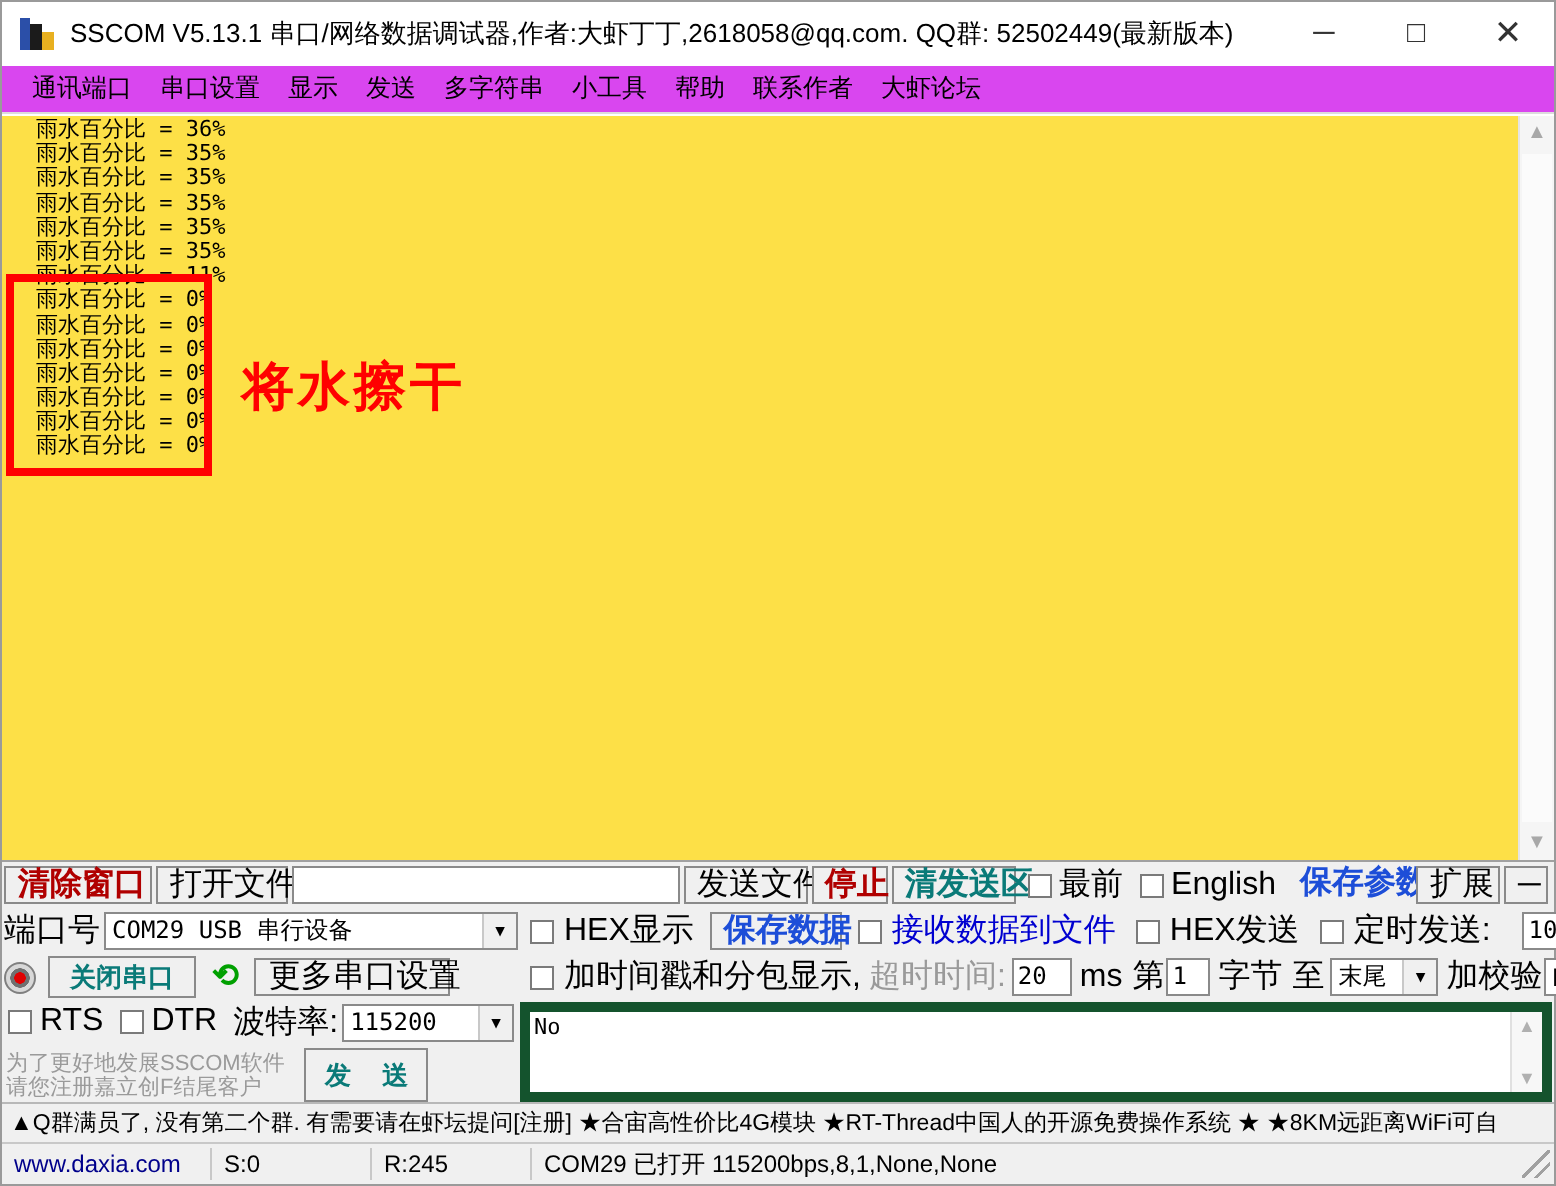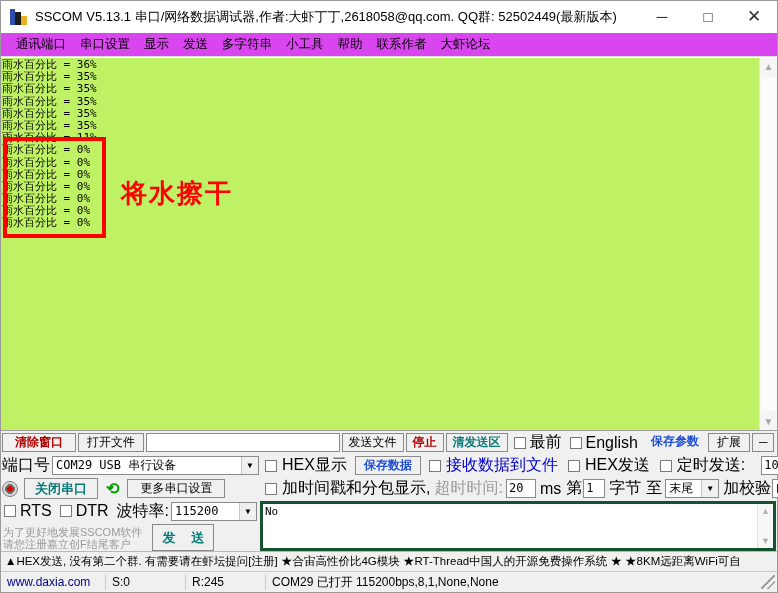--- a/index.html
+++ b/index.html
@@ -86,24 +86,25 @@
     color: #000;
     padding: 2px 7px;
     white-space: nowrap;
     font-family: "Liberation Sans", sans-serif;
   }
 
   
   .recv-wrap {
     position: relative;
     flex: 1 1 auto;
-    background: #bef264;
+    background: #fde047;
     border-top: 1px solid #ffffff;
     overflow: hidden;
     display: flex;
+    padding-left: 16px;
   }
   .recv-text {
     flex: 1 1 auto;
     padding: 1px 0 0 1px;
     font-family: "DejaVu Sans Mono", monospace;
     font-size: 11px;
     line-height: 12.2px;
     color: #000;
     white-space: pre;
     overflow: hidden;
@@ -169,21 +170,21 @@
     align-items: center;
     height: 23px;
     padding: 0 1px;
   }
   .btn {
     border: 1px solid #8a8a8a;
     background: #f0f0f0;
     height: 19px;
     line-height: 17px;
     padding: 0 6px;
-    font-size: 12px;
+    font-size: 16px;
     white-space: nowrap;
     box-sizing: border-box;
     font-family: "Liberation Sans", sans-serif;
     text-align: center;
   }
   .btn-red { color: #b00000; font-weight: bold; }
   .btn-green { color: #1d4ed8; font-weight: bold; }
   .btn-teal { color: #0a7a78; font-weight: bold; }
   .txtfield {
     border: 1px solid #8a8a8a;
@@ -291,21 +292,21 @@
   .grip {
     margin-left: auto;
     width: 14px; height: 14px;
     margin-right: 2px;
     background:
       linear-gradient(135deg, transparent 46%, #a0a0a0 46%, #a0a0a0 54%, transparent 54%),
       linear-gradient(135deg, transparent 70%, #a0a0a0 70%, #a0a0a0 78%, transparent 78%);
   }
 
   .sendarea {
-    border: 3px solid #14532d;
+    border: 5px solid #14532d;
     background: #ffffff;
     height: 50px;
     margin: 1px 1px 0 2px;
     display: flex;
     box-sizing: border-box;
   }
   .sendarea .sa-text {
     flex: 1 1 auto;
     font-family: "DejaVu Sans Mono", monospace;
     font-size: 11px;
@@ -505,21 +506,21 @@
           <div class="sa-text">No</div>
           <div class="sa-scroll">
             <span class="up">▲</span>
             <span class="dn">▼</span>
           </div>
         </div>
       </div>
     </div>
   </div>
 
-  <div class="adbar">▲HEX发送, 没有第二个群. 有需要请在虾坛提问[注册] ★合宙高性价比4G模块  ★RT-Thread中国人的开源免费操作系统 ★  ★8KM远距离WiFi可自</div>
+  <div class="adbar">▲Q群满员了, 没有第二个群. 有需要请在虾坛提问[注册] ★合宙高性价比4G模块  ★RT-Thread中国人的开源免费操作系统 ★  ★8KM远距离WiFi可自</div>
 
   <div class="statusbar">
     <div class="status-cell status-link" style="width:105px">www.daxia.com</div>
     <div class="status-cell" style="width:80px">S:0</div>
     <div class="status-cell" style="width:80px">R:245</div>
     <div class="status-cell" style="border-right:none">COM29 已打开  115200bps,8,1,None,None</div>
     <div class="grip"></div>
   </div>
 
 </div>

